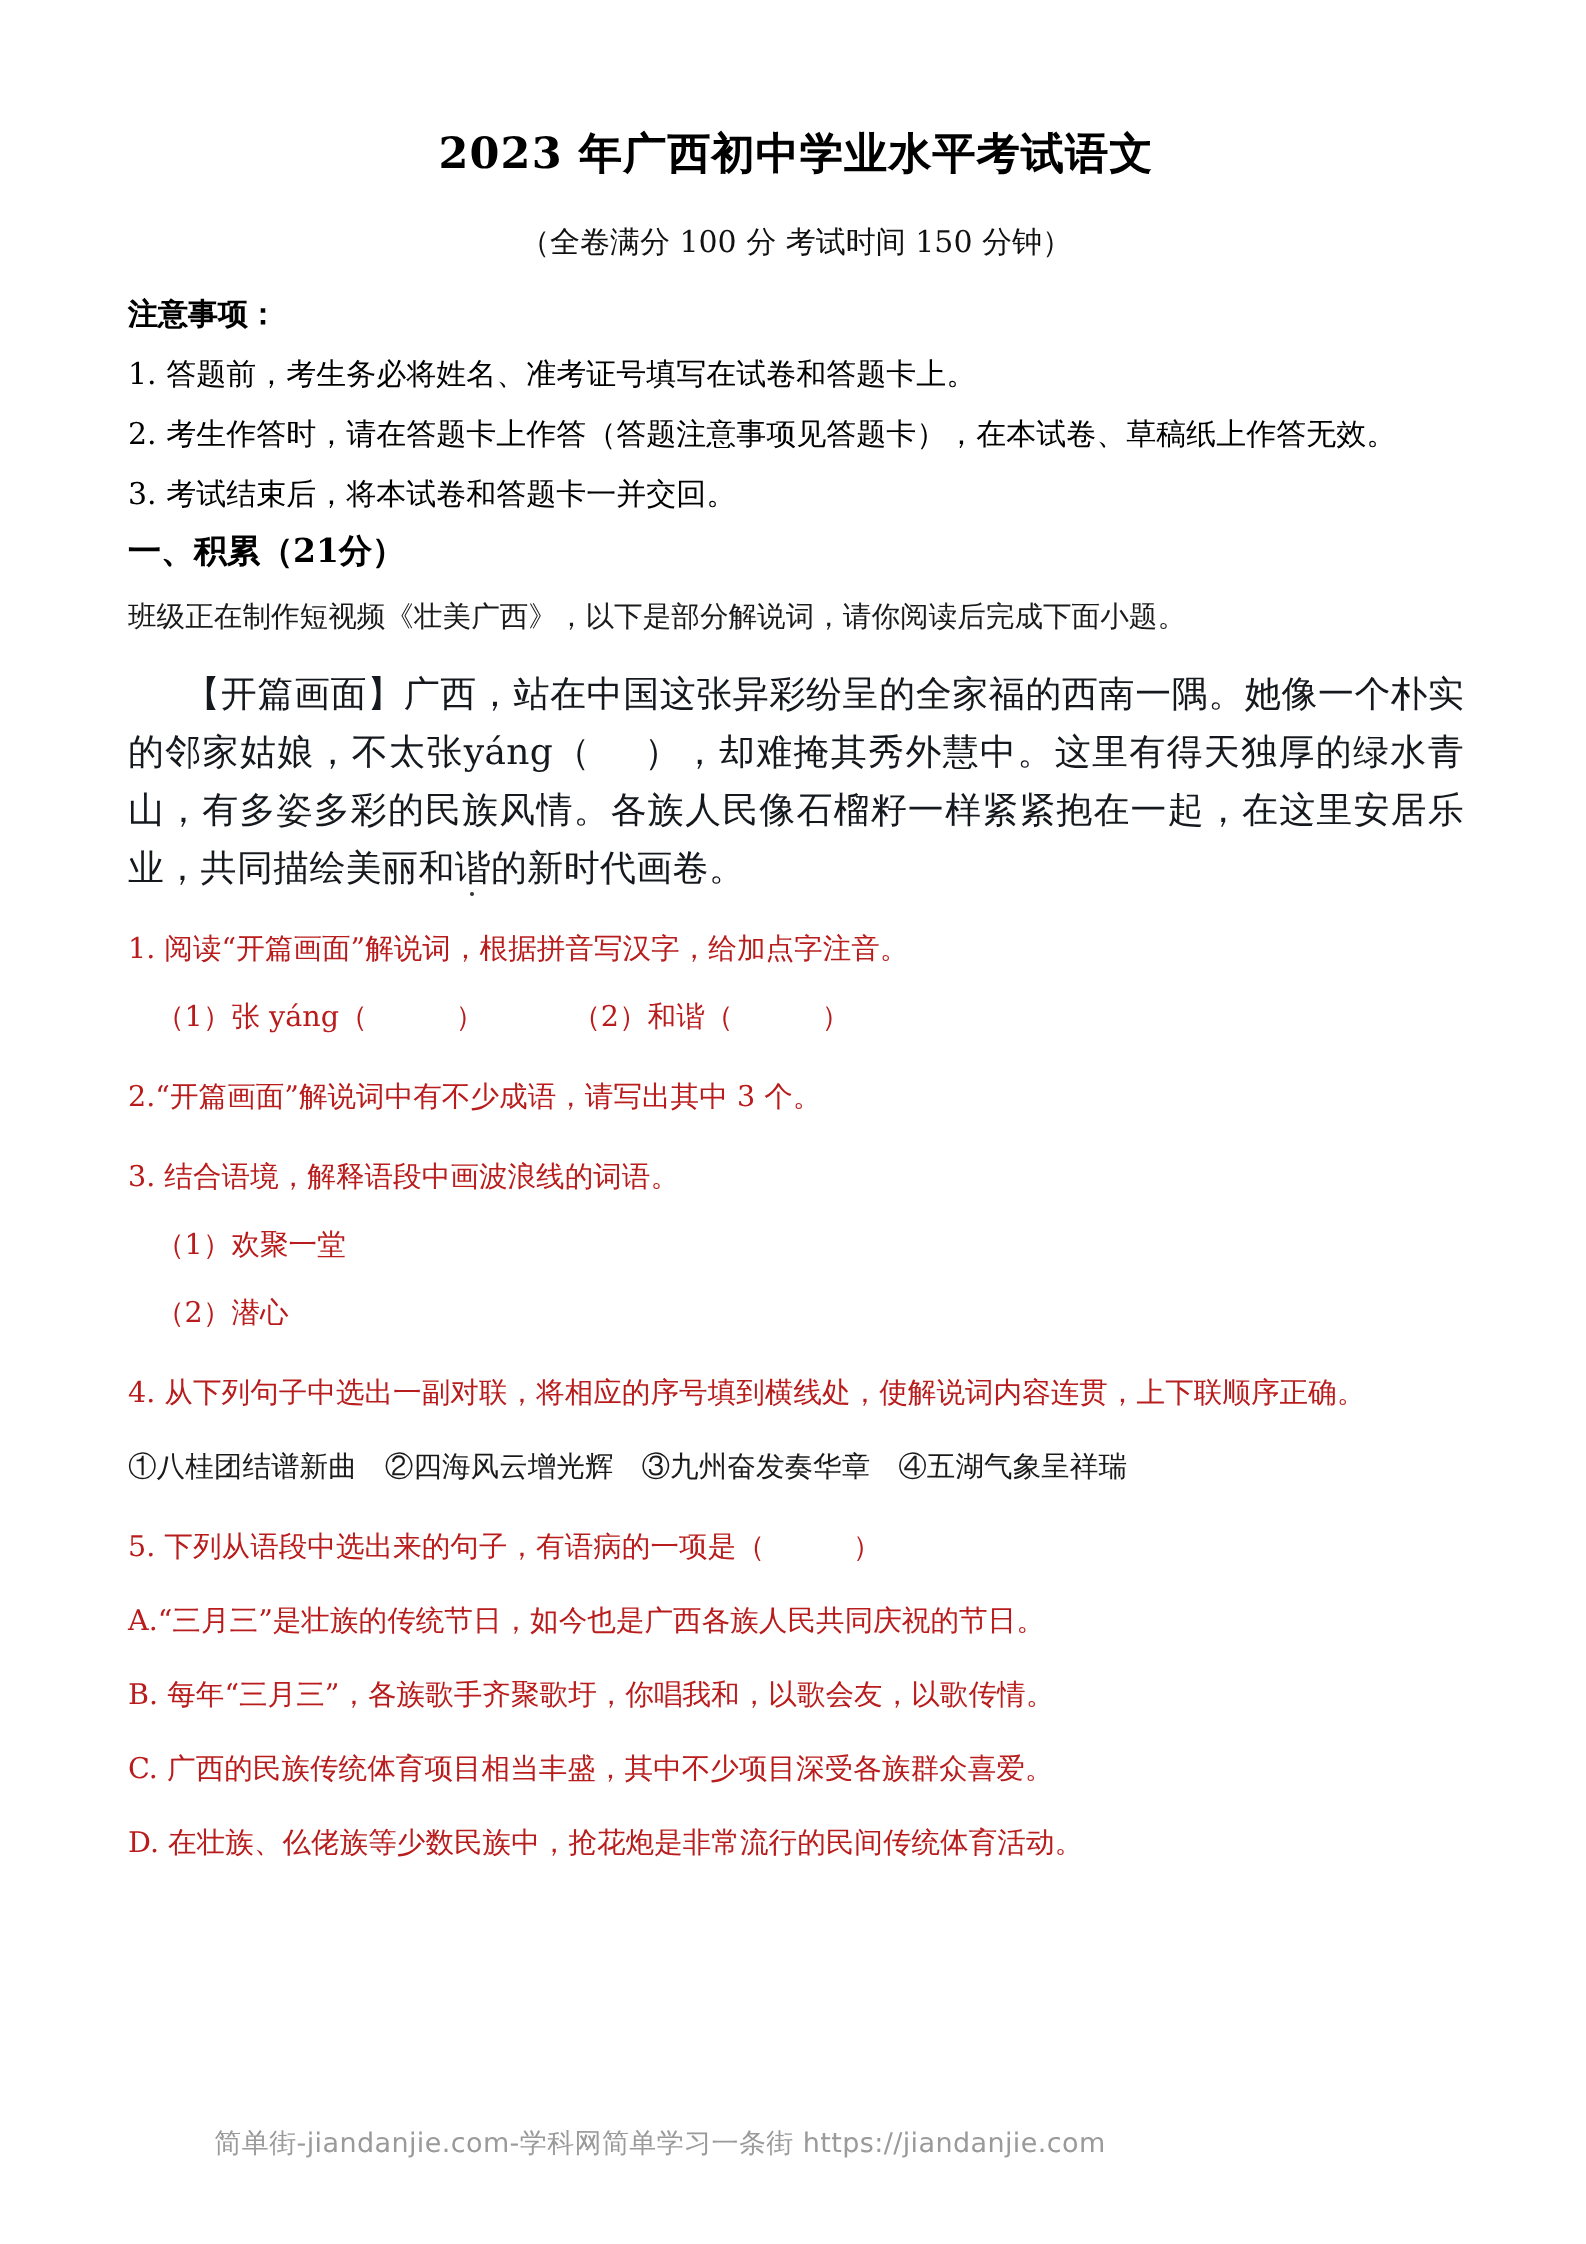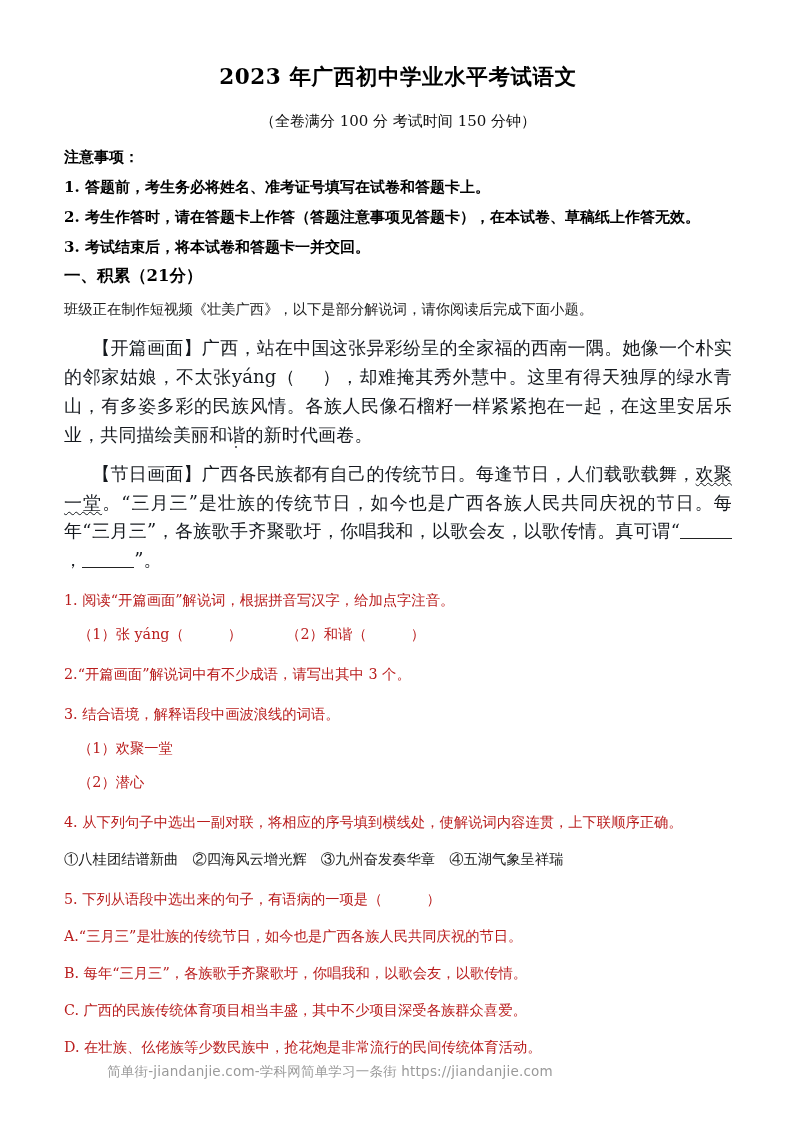--- a/index.html
+++ b/index.html
@@ -55,21 +55,21 @@
     margin-top: 11px;
   }
   .notice-heading {
     font-size: 15px;
     font-weight: bold;
     line-height: 30px;
     color: #000;
   }
   .notice-item {
     font-size: 15px;
-    font-weight: bold;
+    font-weight: normal;
     line-height: 30px;
     color: #000;
     white-space: nowrap;
   }
 
   
   .section-heading {
     font-size: 16.5px;
     font-weight: bold;
     line-height: 28px;
@@ -177,23 +177,20 @@
       <div class="notice-item">3. 考试结束后，将本试卷和答题卡一并交回。</div>
     </div>
 
     <div class="section-heading">一、积累（21分）</div>
     <div class="lead-text">班级正在制作短视频《壮美广西》，以下是部分解说词，请你阅读后完成下面小题。</div>
 
     <div class="passage">
       <span class="indent"></span><span>【开篇画面】</span><span>广西，站在中国这张异彩纷呈的全家福的西南一隅。她像一个朴实的邻家姑娘，不太张</span><span>yáng</span>（<span class="paren-gap"></span><span>），却难掩其秀外慧中。这里有得天独厚的绿水青山，有多姿多彩的民族风情。各族人民像石榴</span><span>籽一样紧紧抱在一起，在这里安居乐业，共同描绘美丽和</span><span class="dot-emph">谐</span><span>的新时代画卷。</span>
     </div>
 
-    <div class="passage">
-      <span class="indent"></span><span>【节日画面】</span><span>广西各民族都有自己的传统节日。每逢节日，人们载歌载舞，</span><span class="wavy">欢聚一堂</span><span>。“三月三”是壮族的传统节日，如今也是广西各族人民共同庆祝的节日。每年“三月三”，各族歌手齐聚歌圩，你唱我和，以歌会友，以歌传情。真可谓“</span><span class="blank-inline"></span><span>，</span><span class="blank-inline"></span><span>”。</span>
-    </div>
 
 
     <div class="q">1. 阅读“开篇画面”解说词，根据拼音写汉字，给加点字注音。</div>
     <div class="q sub">
       <span>（1）张 yáng（</span><span class="gap-wide"></span><span>）</span><span class="gap-wide"></span><span>（2）和谐（</span><span class="gap-wide"></span><span>）</span>
     </div>
 
     <div class="q">2.“开篇画面”解说词中有不少成语，请写出其中 3 个。</div>
 
     <div class="q">3. 结合语境，解释语段中画波浪线的词语。</div>

